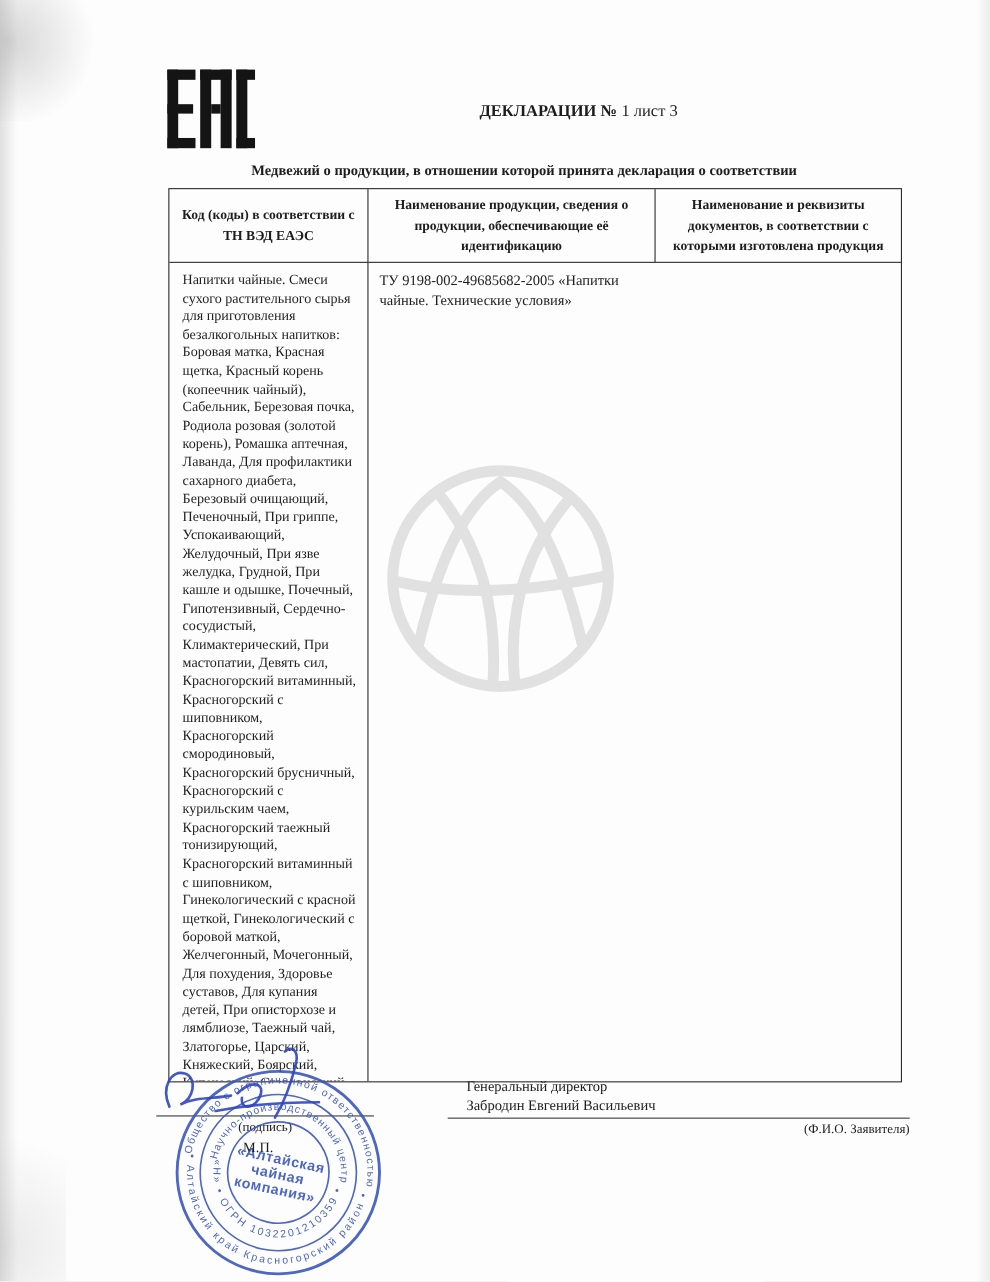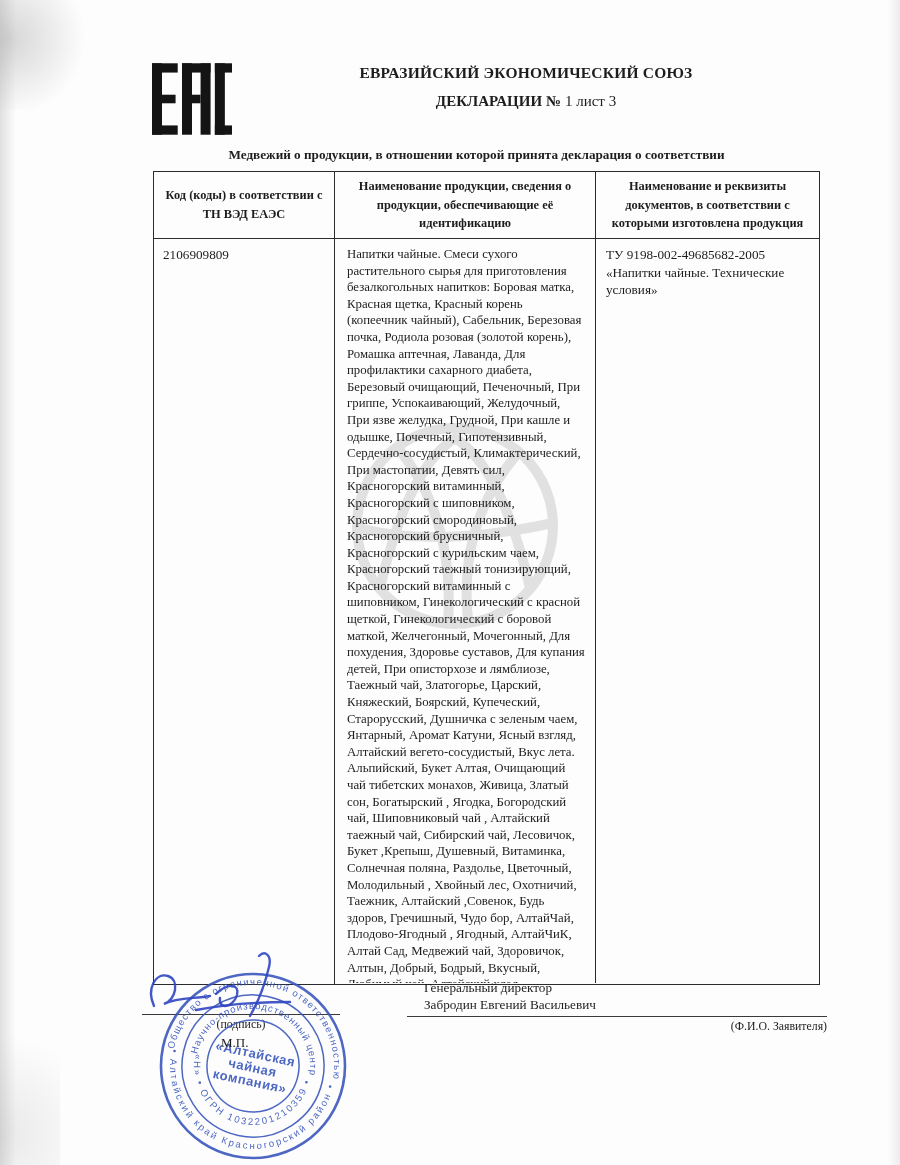--- a/index.html
+++ b/index.html
@@ -93,41 +93,39 @@
       <rect x="42" y="0" width="14" height="100"></rect>
       <rect x="68" y="0" width="14" height="100"></rect>
       <rect x="42" y="0" width="40" height="13"></rect>
       <rect x="56" y="44" width="12" height="12"></rect>
       <rect x="88" y="0" width="14" height="100"></rect>
       <rect x="88" y="0" width="24" height="13"></rect>
       <rect x="88" y="87" width="24" height="13"></rect>
     </svg>
   </div>
 
-  <div class="hdr-union">ЕВРАЗИЙСКИЙ ЭКОНОМИЧЕСКИЙ СОЮЗ</div>
   <div class="hdr-annex"><span class="b">ДЕКЛАРАЦИИ №</span><span class="v">1 лист 3</span></div>
   <div class="subtitle">Медвежий о продукции, в отношении которой принята декларация о соответствии</div>
 
   <div class="wm-flower">
     <svg viewBox="0 0 255 255" aria-hidden="true">
       <g fill="none" stroke="#cbcbcb" stroke-width="10" stroke-linecap="round">
         <circle cx="127" cy="118" r="98"></circle>
         <path d="M52,180 Q80,60 127,30 Q174,60 202,180"></path>
         <path d="M70,40 Q127,110 120,215"></path>
         <path d="M190,45 Q130,115 140,212"></path>
         <path d="M30,120 Q110,140 225,115"></path>
       </g>
     </svg>
   </div>
 
   <div class="doc-table">
     <div class="th">Код (коды) в соответствии с ТН ВЭД ЕАЭС</div>
     <div class="th">Наименование продукции, сведения о продукции, обеспечивающие её идентификацию</div>
     <div class="th">Наименование и реквизиты документов, в соответствии с которыми изготовлена продукция</div>
-    <div class="td td-code">2106909809</div>
     <div class="td td-product">Напитки чайные. Смеси сухого растительного сырья для приготовления безалкогольных напитков: Боровая матка, Красная щетка, Красный корень (копеечник чайный), Сабельник, Березовая почка, Родиола розовая (золотой корень), Ромашка аптечная, Лаванда, Для профилактики сахарного диабета, Березовый очищающий, Печеночный, При гриппе, Успокаивающий, Желудочный, При язве желудка, Грудной, При кашле и одышке, Почечный, Гипотензивный, Сердечно-сосудистый, Климактерический, При мастопатии, Девять сил, Красногорский витаминный, Красногорский с шиповником, Красногорский смородиновый, Красногорский брусничный, Красногорский с курильским чаем, Красногорский таежный тонизирующий, Красногорский витаминный с шиповником, Гинекологический с красной щеткой, Гинекологический с боровой маткой, Желчегонный, Мочегонный, Для похудения, Здоровье суставов, Для купания детей, При описторхозе и лямблиозе, Таежный чай, Златогорье, Царский, Княжеский, Боярский, Купеческий, Старорусский, Душничка с зеленым чаем, Янтарный, Аромат Катуни, Ясный взгляд, Алтайский вегето-сосудистый, Вкус лета. Альпийский, Букет Алтая, Очищающий чай тибетских монахов, Живица, Златый сон, Богатырский , Ягодка, Богородский чай, Шиповниковый чай , Алтайский таежный чай, Сибирский чай, Лесовичок, Букет ,Крепыш, Душевный, Витаминка, Солнечная поляна, Раздолье, Цветочный, Молодильный , Хвойный лес, Охотничий, Таежник, Алтайский ,Совенок, Будь здоров, Гречишный, Чудо бор, АлтайЧай, Плодово-Ягодный , Ягодный, АлтайЧиК, Алтай Сад, Медвежий чай, Здоровичок, Алтын, Добрый, Бодрый, Вкусный, Любимый чай, Алтайский клад, Посиделкин, Магия Алтая, Древний обычай.</div>
     <div class="td td-docs">ТУ 9198-002-49685682-2005 «Напитки чайные. Технические условия»</div>
   </div>
 
 
   <div class="sig-svg">
     <svg viewBox="0 0 180 78" aria-hidden="true">
       <path d="M16,56 C8,38 18,22 30,26 C42,30 38,50 26,54 C40,47 56,49 72,46"></path>
       <path d="M78,44 C90,32 102,34 99,45 C95,58 80,60 82,48"></path>
       <path d="M121,6 C127,0 134,5 131,17 C126,38 119,54 112,66"></path>

